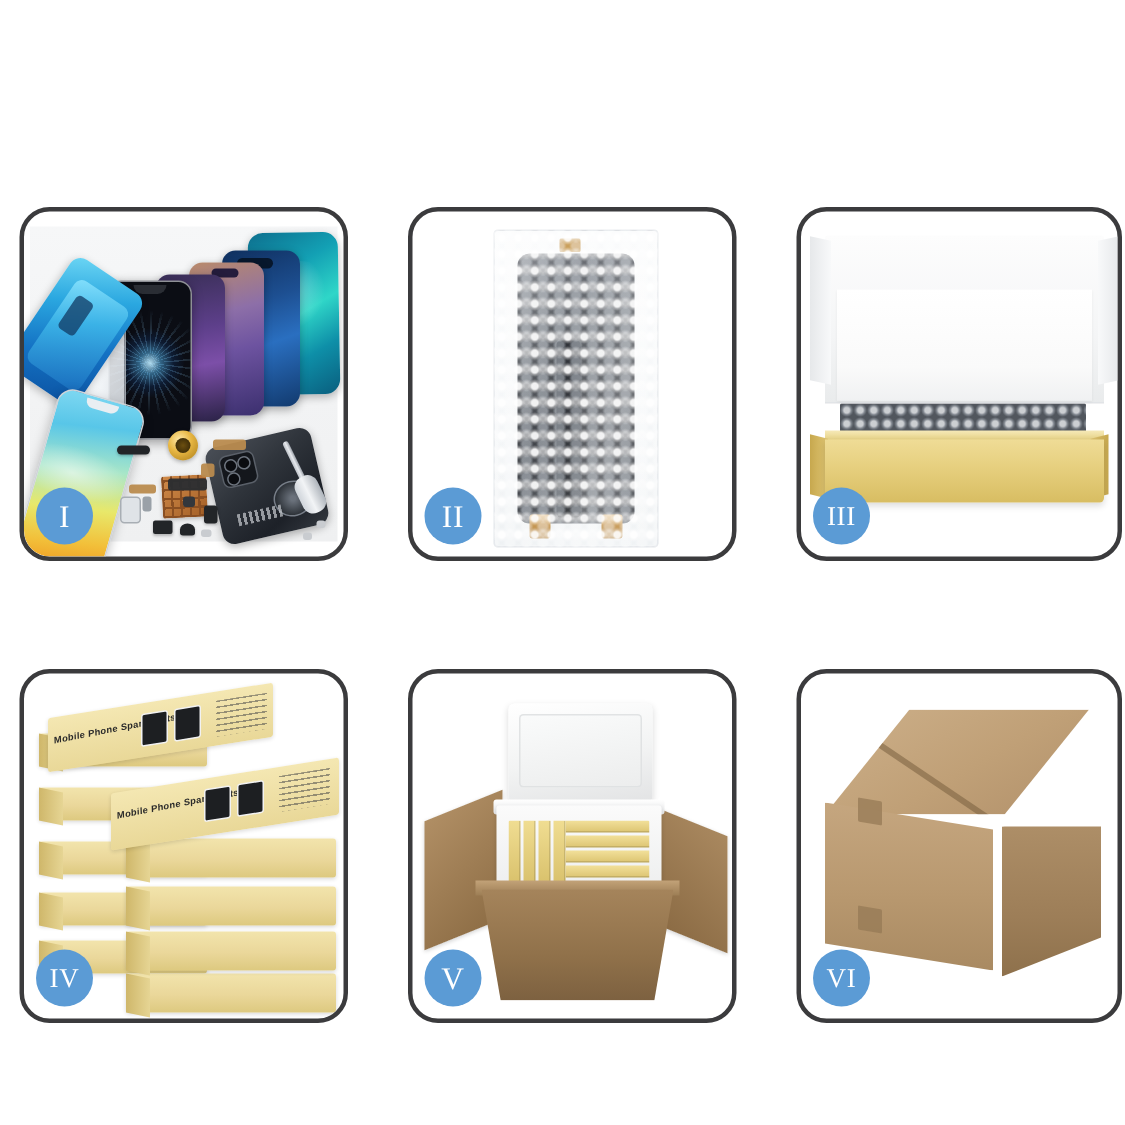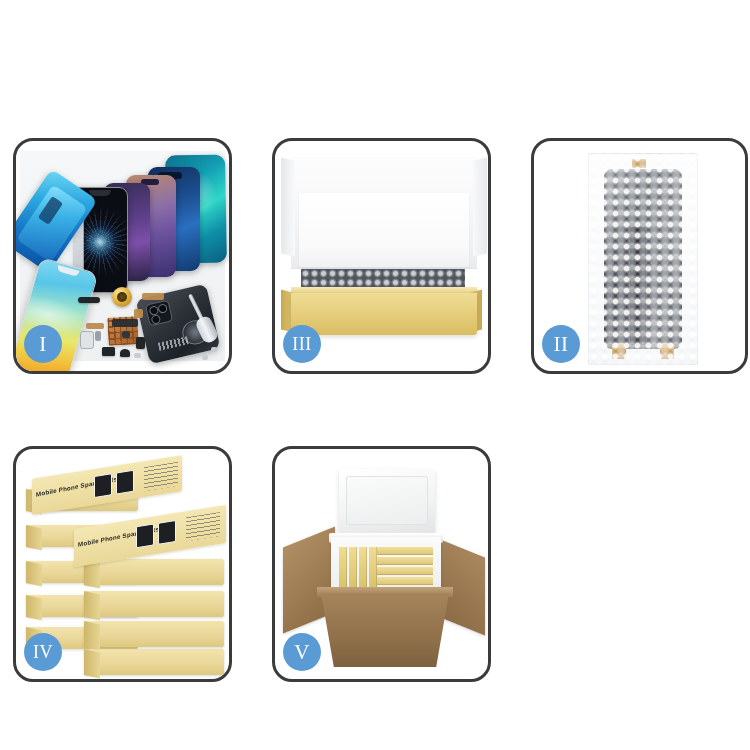--- a/index.html
+++ b/index.html
@@ -615,45 +615,45 @@
         <div class="sil" style="left:106px;top:190px;width:8px;height:7px;background:#33373c;"></div>
         <div class="sil" style="left:118px;top:212px;width:7px;height:5px;background:#c9ccd0;"></div>
         <div class="sil" style="left:186px;top:214px;width:6px;height:5px;background:#c9ccd0;"></div>
         <div class="sil" style="left:195px;top:206px;width:6px;height:5px;background:#c9ccd0;"></div>
       </div>
       <div class="badge">I</div>
     </div>
 
     <div class="panel">
       <div class="panel-stage">
-        <div class="p3-lid"></div>
-        <div class="p3-foam"></div>
-        <div class="p3-bubblepad"></div>
-        <div class="p3-rim"></div>
-        <div class="p3-boxleft"></div>
-        <div class="p3-boxright"></div>
-        <div class="p3-boxfront"></div>
-      </div>
-      <div class="badge wide">III</div>
-    </div>
-
-    <div class="panel">
-      <div class="panel-stage">
         <div class="p2-bag">
           <div class="p2-inner"></div>
           <div class="p2-tail"></div>
           <div class="p2-tape"></div>
           <div class="p2-conn p2-c1"></div>
           <div class="p2-conn p2-c2"></div>
           <div class="p2-bubbles"></div>
           <div class="p2-bubbles2"></div>
           <div class="p2-sheen"></div>
         </div>
       </div>
       <div class="badge">II</div>
+    </div>
+
+    <div class="panel">
+      <div class="panel-stage">
+        <div class="p3-lid"></div>
+        <div class="p3-foam"></div>
+        <div class="p3-bubblepad"></div>
+        <div class="p3-rim"></div>
+        <div class="p3-boxleft"></div>
+        <div class="p3-boxright"></div>
+        <div class="p3-boxfront"></div>
+      </div>
+      <div class="badge wide">III</div>
     </div>
 
     <div class="panel">
       <div class="panel-stage">
         <div class="p4-stack">
           <div class="bx bxL bxL5">
               <div class="side"></div>
             </div>
           <div class="bx bxL bxL4">
               <div class="side"></div>
@@ -721,15 +721,30 @@
             <div class="slab" style="top:20px;"></div>
             <div class="slab" style="top:30px;"></div>
           </div>
           <div class="v-bodyrim"></div>
           <div class="v-body"></div>
         </div>
       </div>
       <div class="badge">V</div>
     </div>
 
+    <div class="panel">
+      <div class="panel-stage">
+        <div class="p6">
+          <div class="c-top"></div>
+          <div class="c-topseam">
+              <i></i>
+            </div>
+          <div class="c-left"></div>
+          <div class="c-right"></div>
+          <div class="tape tape1"></div>
+          <div class="tape tape2"></div>
+        </div>
+      </div>
+      <div class="badge wide">VI</div>
+    </div>
 
   </div>
 </div>
 
 </body></html>

